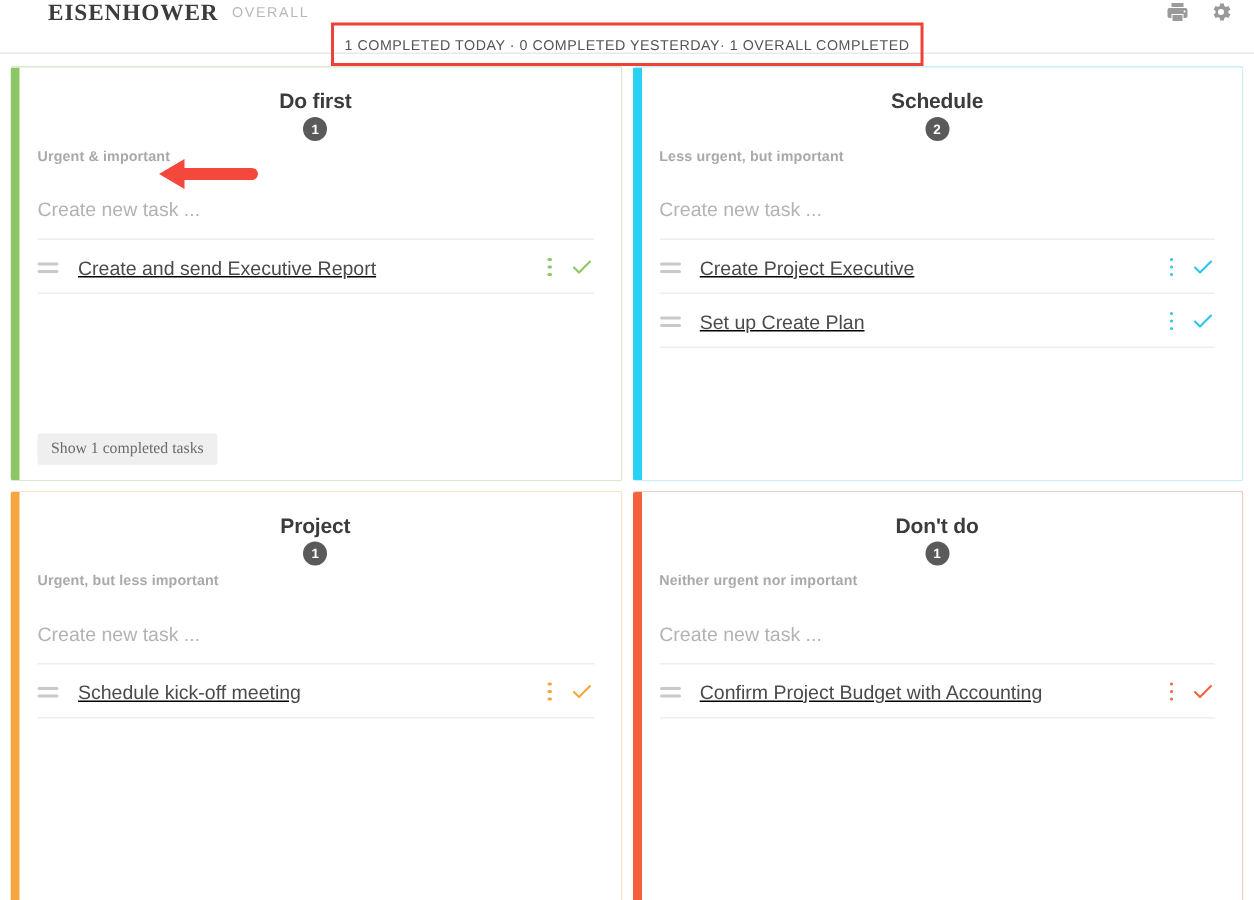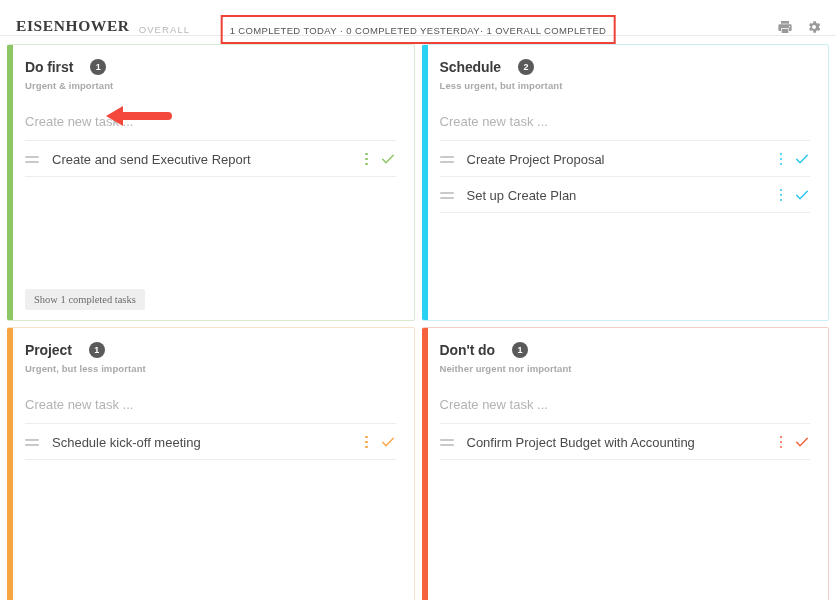--- a/index.html
+++ b/index.html
@@ -10,22 +10,22 @@
     background: #ffffff;
     font-family: "Liberation Sans", sans-serif;
     overflow: hidden;
   }
 
   
   .header {
     position: relative;
     height: 36px;
     display: flex;
-    align-items: flex-end;
-    padding: 0 14px 0 16px;
+    align-items: flex-start;
+    padding: 0 14px 0 32px;
     background: #ffffff;
     border-bottom: 1px solid #e9e9e9;
   }
   .brand {
     font-family: "Liberation Serif", serif;
     font-weight: bold;
     font-size: 15.5px;
     letter-spacing: 0.6px;
     color: #3c3c3c;
   }
@@ -94,21 +94,22 @@
   .quad.cyan::before   { background: #29d2f2; }
   .quad.cyan           { border-color: #cdeef6; }
   .quad.orange::before { background: #f7a541; }
   .quad.orange         { border-color: #f6e3c8; }
   .quad.red::before    { background: #f4613c; }
   .quad.red            { border-color: #f0cfc6; }
 
   .quad-title-row {
     display: flex;
     align-items: center;
-    gap: 17px;
+    gap: 3px;
+    flex-direction: column;
   }
   .quad-title {
     font-size: 14px;
     font-weight: bold;
     color: #3b3b3b;
     letter-spacing: -0.1px;
   }
   .badge {
     background: #5a5a5a;
     color: #ffffff;
@@ -139,21 +140,21 @@
     border: none;
     outline: none;
     width: 100%;
     font-family: "Liberation Sans", sans-serif;
     font-size: 13px;
     color: #4a4a4a;
     background: transparent;
   }
   .new-task-input::placeholder { color: #b3b3b3; }
 
-  .task-list { margin-top: 0; }
+  .task-list { margin-top: 0; text-decoration: underline; }
 
   .task-row {
     display: flex;
     align-items: center;
     padding: 10px 0 9px 0;
     border-bottom: 1px solid #ededed;
   }
   .drag-handle {
     width: 14px;
     margin-right: 13px;
@@ -294,21 +295,21 @@
     <div class="new-task">
       <input class="new-task-input" type="text" placeholder="Create new task ..." style="">
     </div>
 
     <div class="task-list">
       <div class="task-row">
         <span class="drag-handle">
             <span></span>
             <span></span>
           </span>
-        <span class="task-text">Create Project Proposal</span>
+        <span class="task-text">Create Project Executive</span>
         <span class="dots">
           <i class="c-cyan"></i>
             <i class="c-cyan"></i>
             <i class="c-cyan"></i>
         </span>
         <svg class="check" viewBox="0 0 24 24" fill="none">
           <path class="s-cyan" d="M4 12.5l5 5L20 6.5" stroke-width="2.1" stroke-linecap="round" stroke-linejoin="round"></path>
         </svg>
       </div>
       <div class="task-row">

